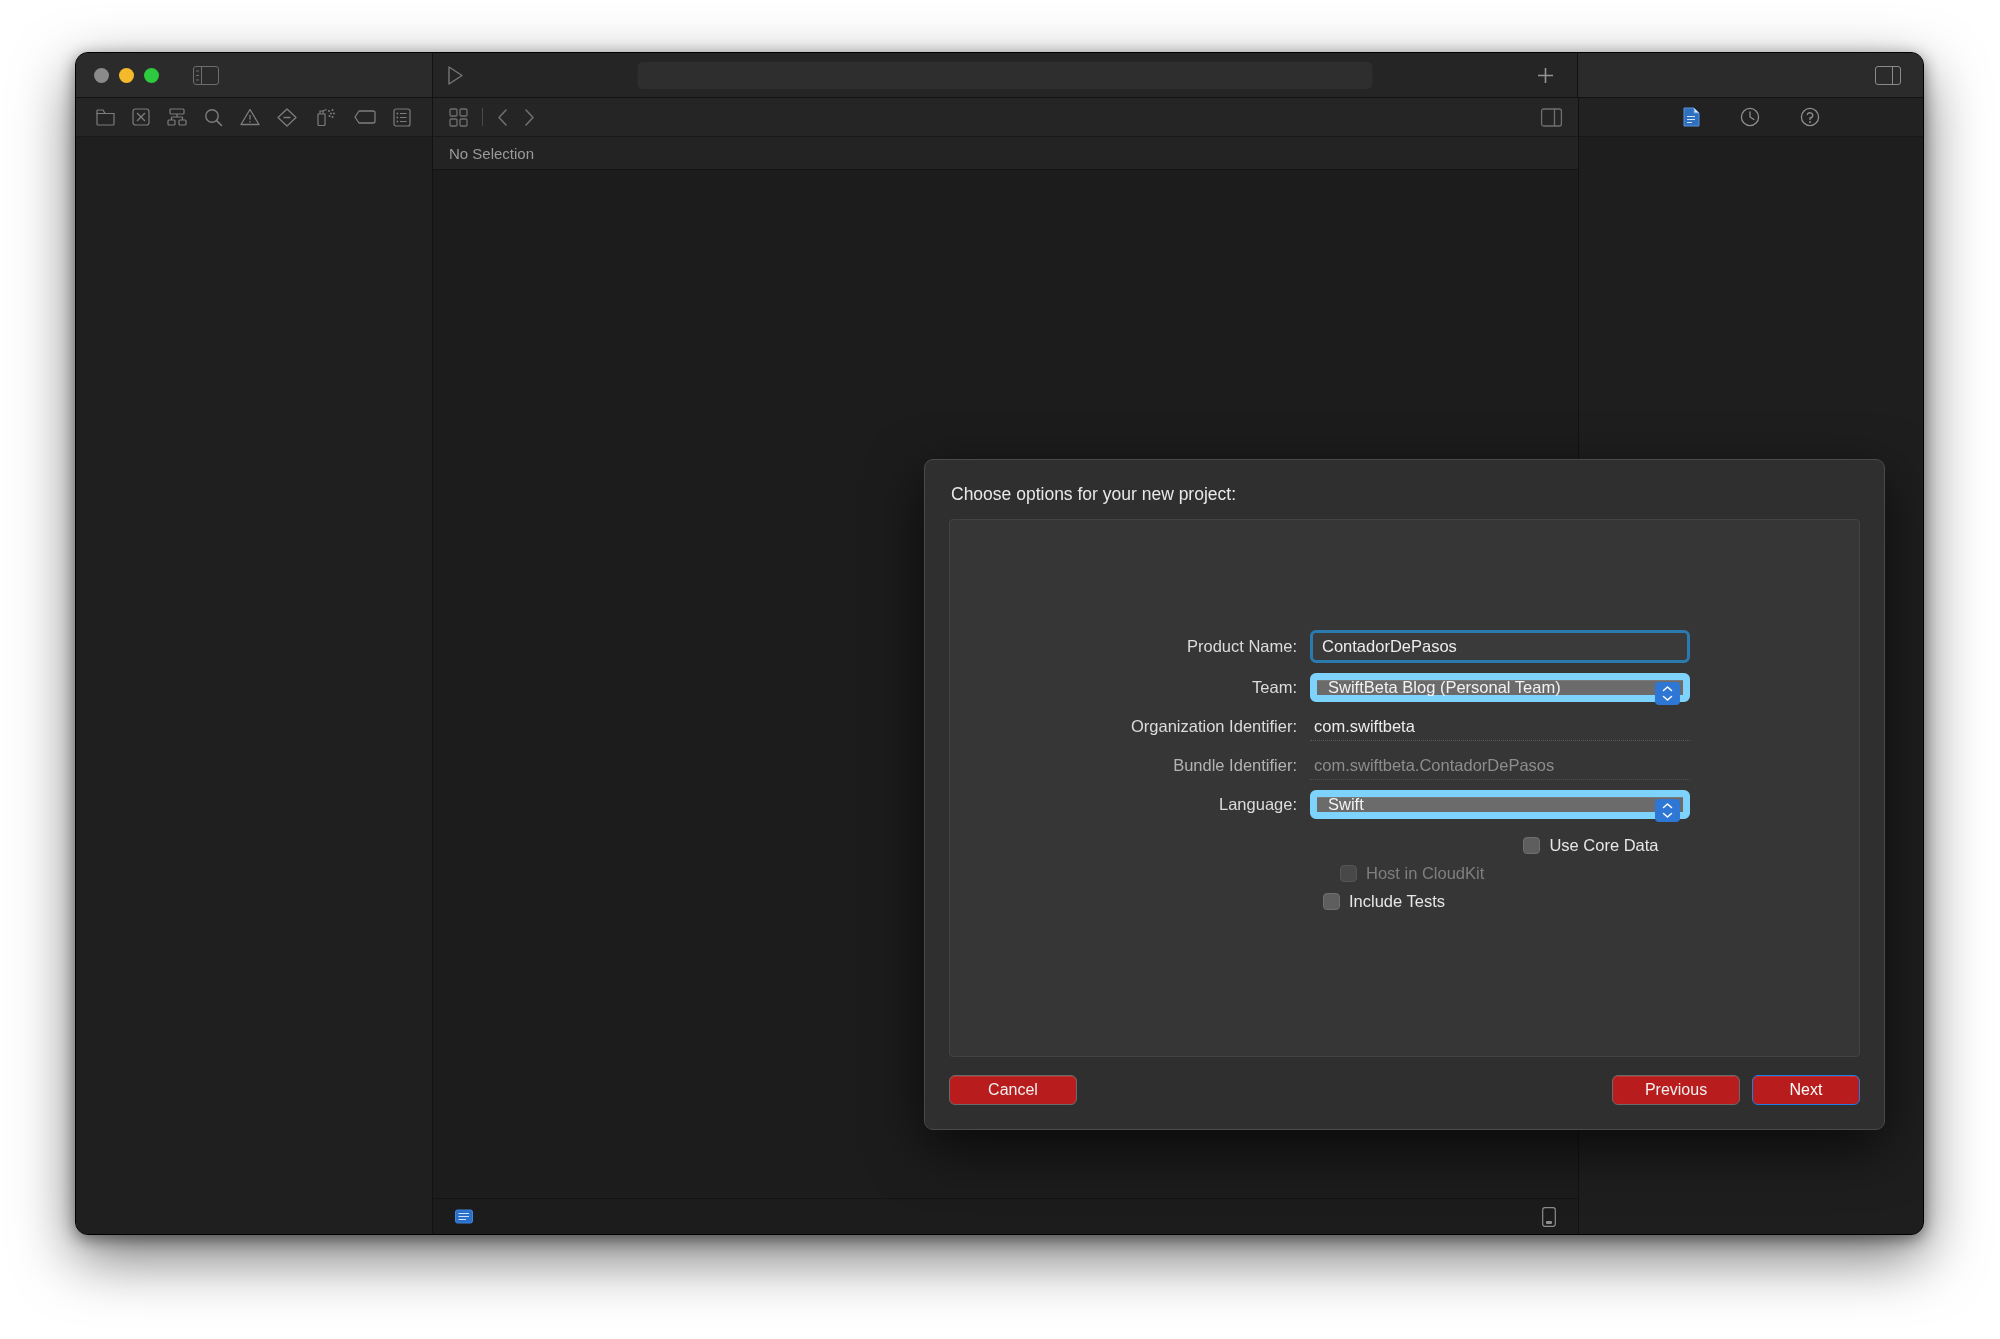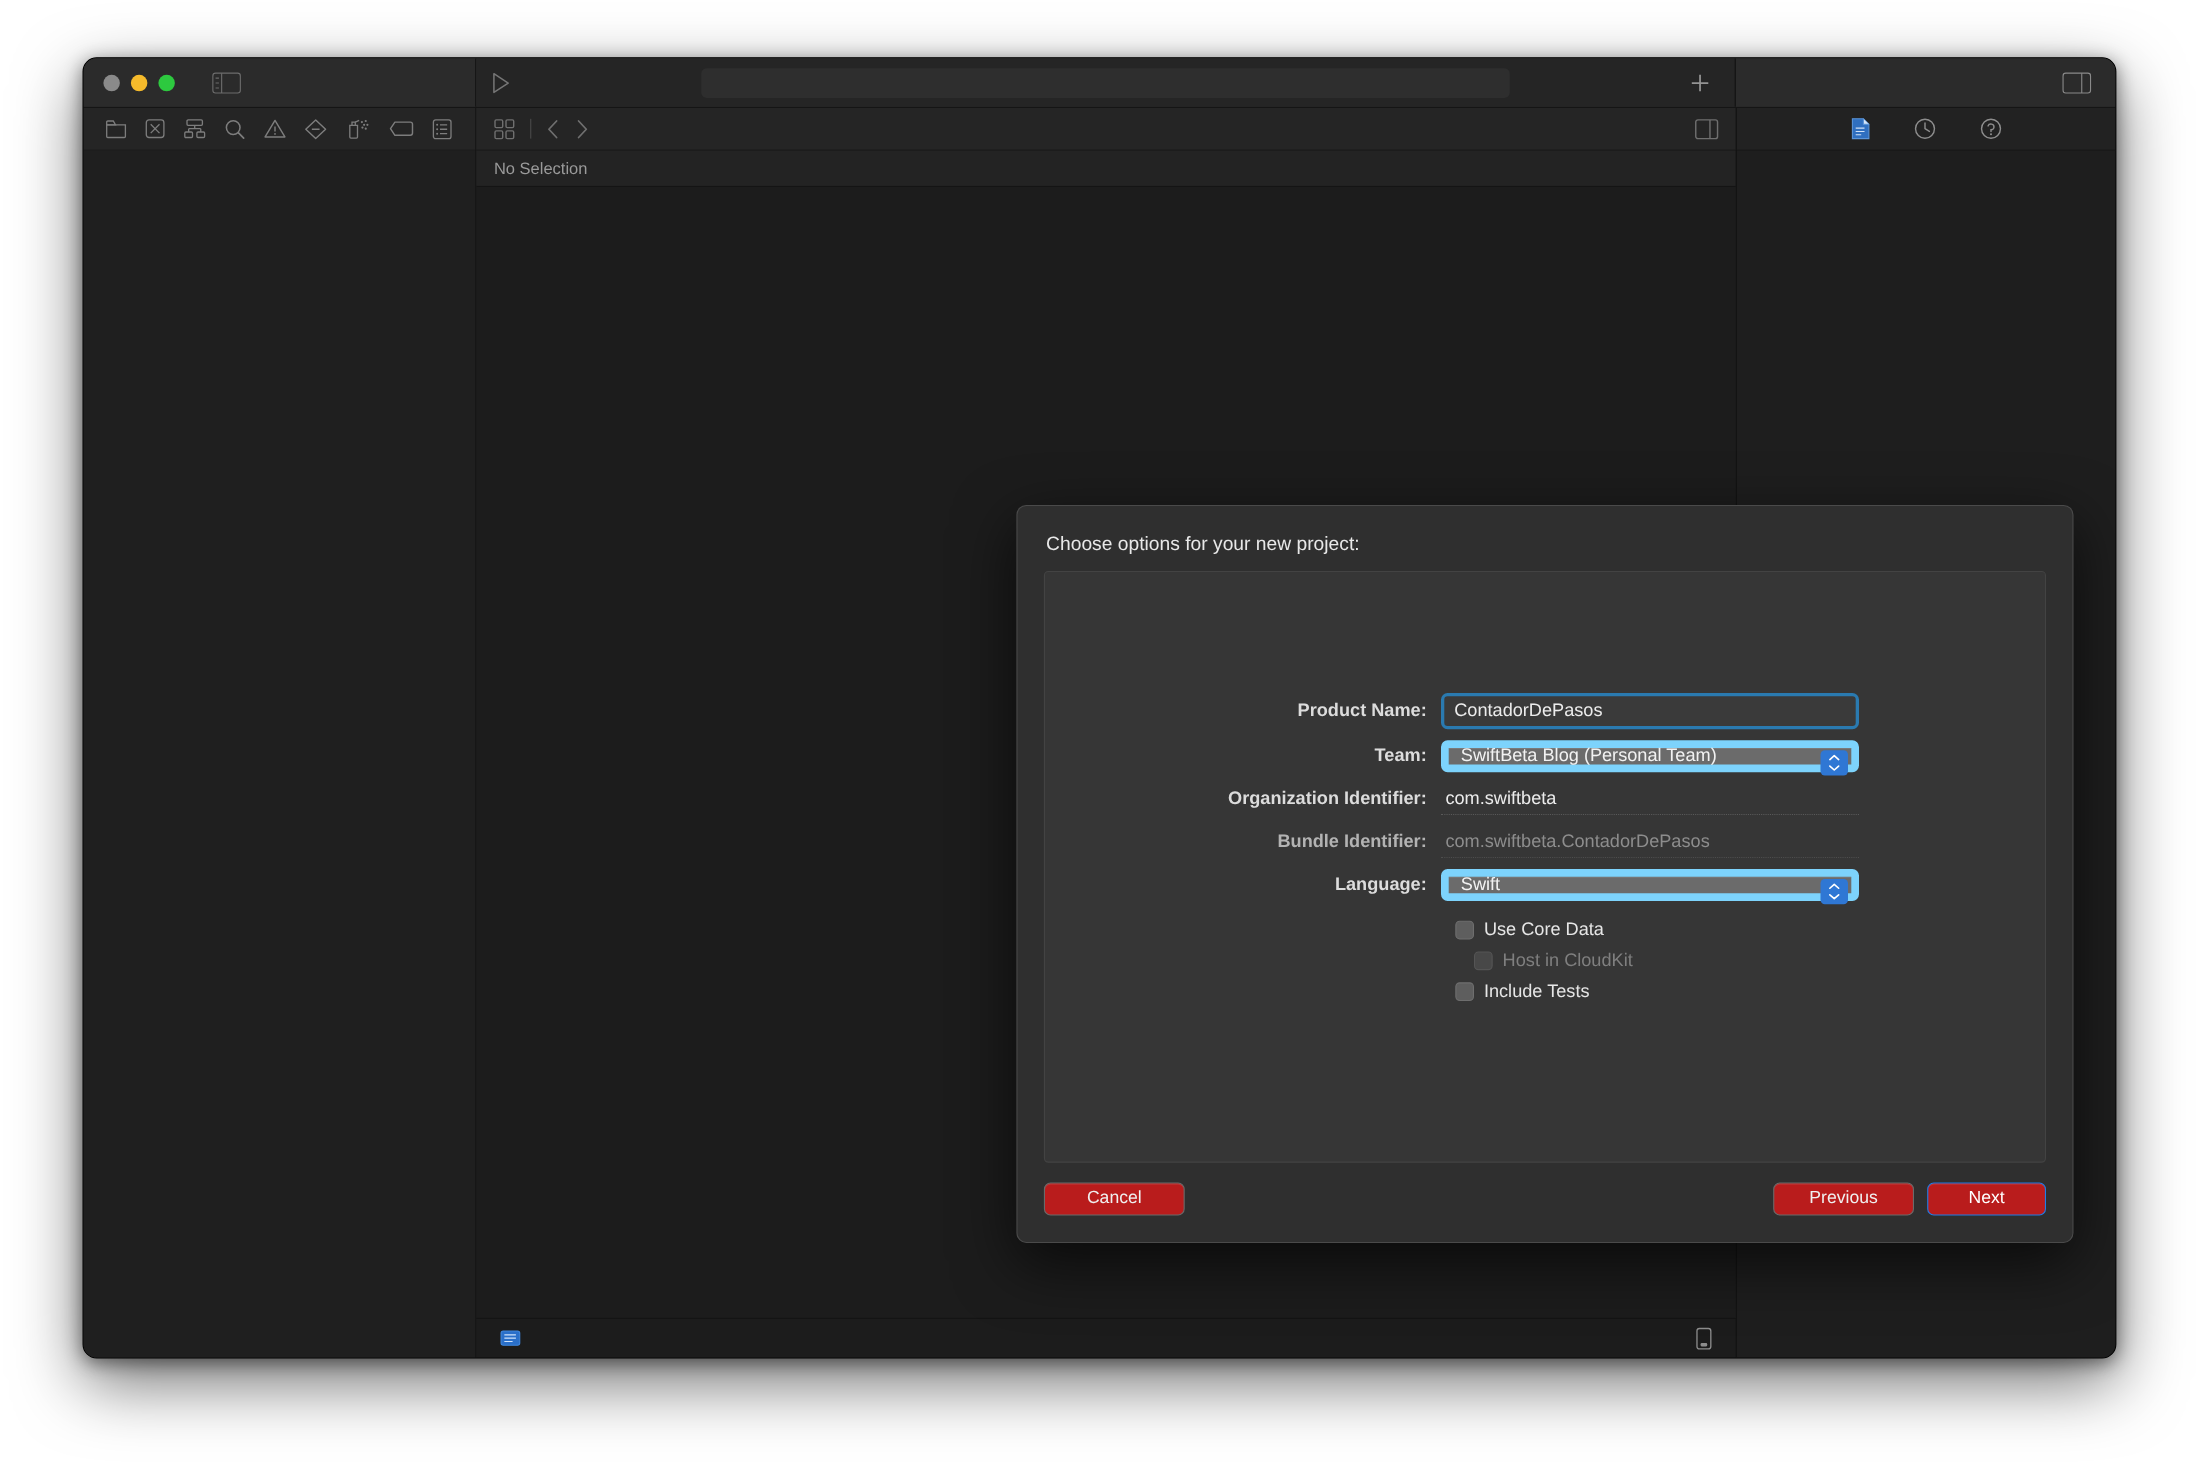--- a/index.html
+++ b/index.html
@@ -197,21 +197,20 @@
     align-items: center;
     margin-bottom: 10px;
   }
   .form-label {
     width: 360px;
     text-align: right;
     padding-right: 13px;
     color: #dcdcdc;
     font-size: 16.5px;
     white-space: nowrap;
-    font-weight: bold;
   }
   .form-label.dim { color: #b3b3b3; }
   .form-control { width: 380px; }
 
   .text-field {
     height: 29px;
     background: #3b3b3b;
     border: 1px solid #565656;
     border-radius: 4px;
     color: #ececec;
@@ -546,21 +545,21 @@
                           <polyline points="1.5,4.5 5.5,1 9.5,4.5" fill="none" stroke="#fff" stroke-width="1.5" stroke-linecap="round" stroke-linejoin="round"></polyline>
                         </svg>
                         <svg width="11" height="6" viewBox="0 0 11 6">
                           <polyline points="1.5,1.5 5.5,5 9.5,1.5" fill="none" stroke="#fff" stroke-width="1.5" stroke-linecap="round" stroke-linejoin="round"></polyline>
                         </svg>
                       </span>
                     </div>
                   </div>
                 </div>
 
-                <div class="check-row" style="margin-top:17px;">
+                <div class="check-row" style="margin-top:17px;justify-content:center;">
                   <span class="checkbox"></span>
                   <span class="check-label">Use Core Data</span>
                 </div>
 
                 <div class="check-row indent">
                   <span class="checkbox disabled"></span>
                   <span class="check-label disabled">Host in CloudKit</span>
                 </div>
 
                 <div class="check-row">

